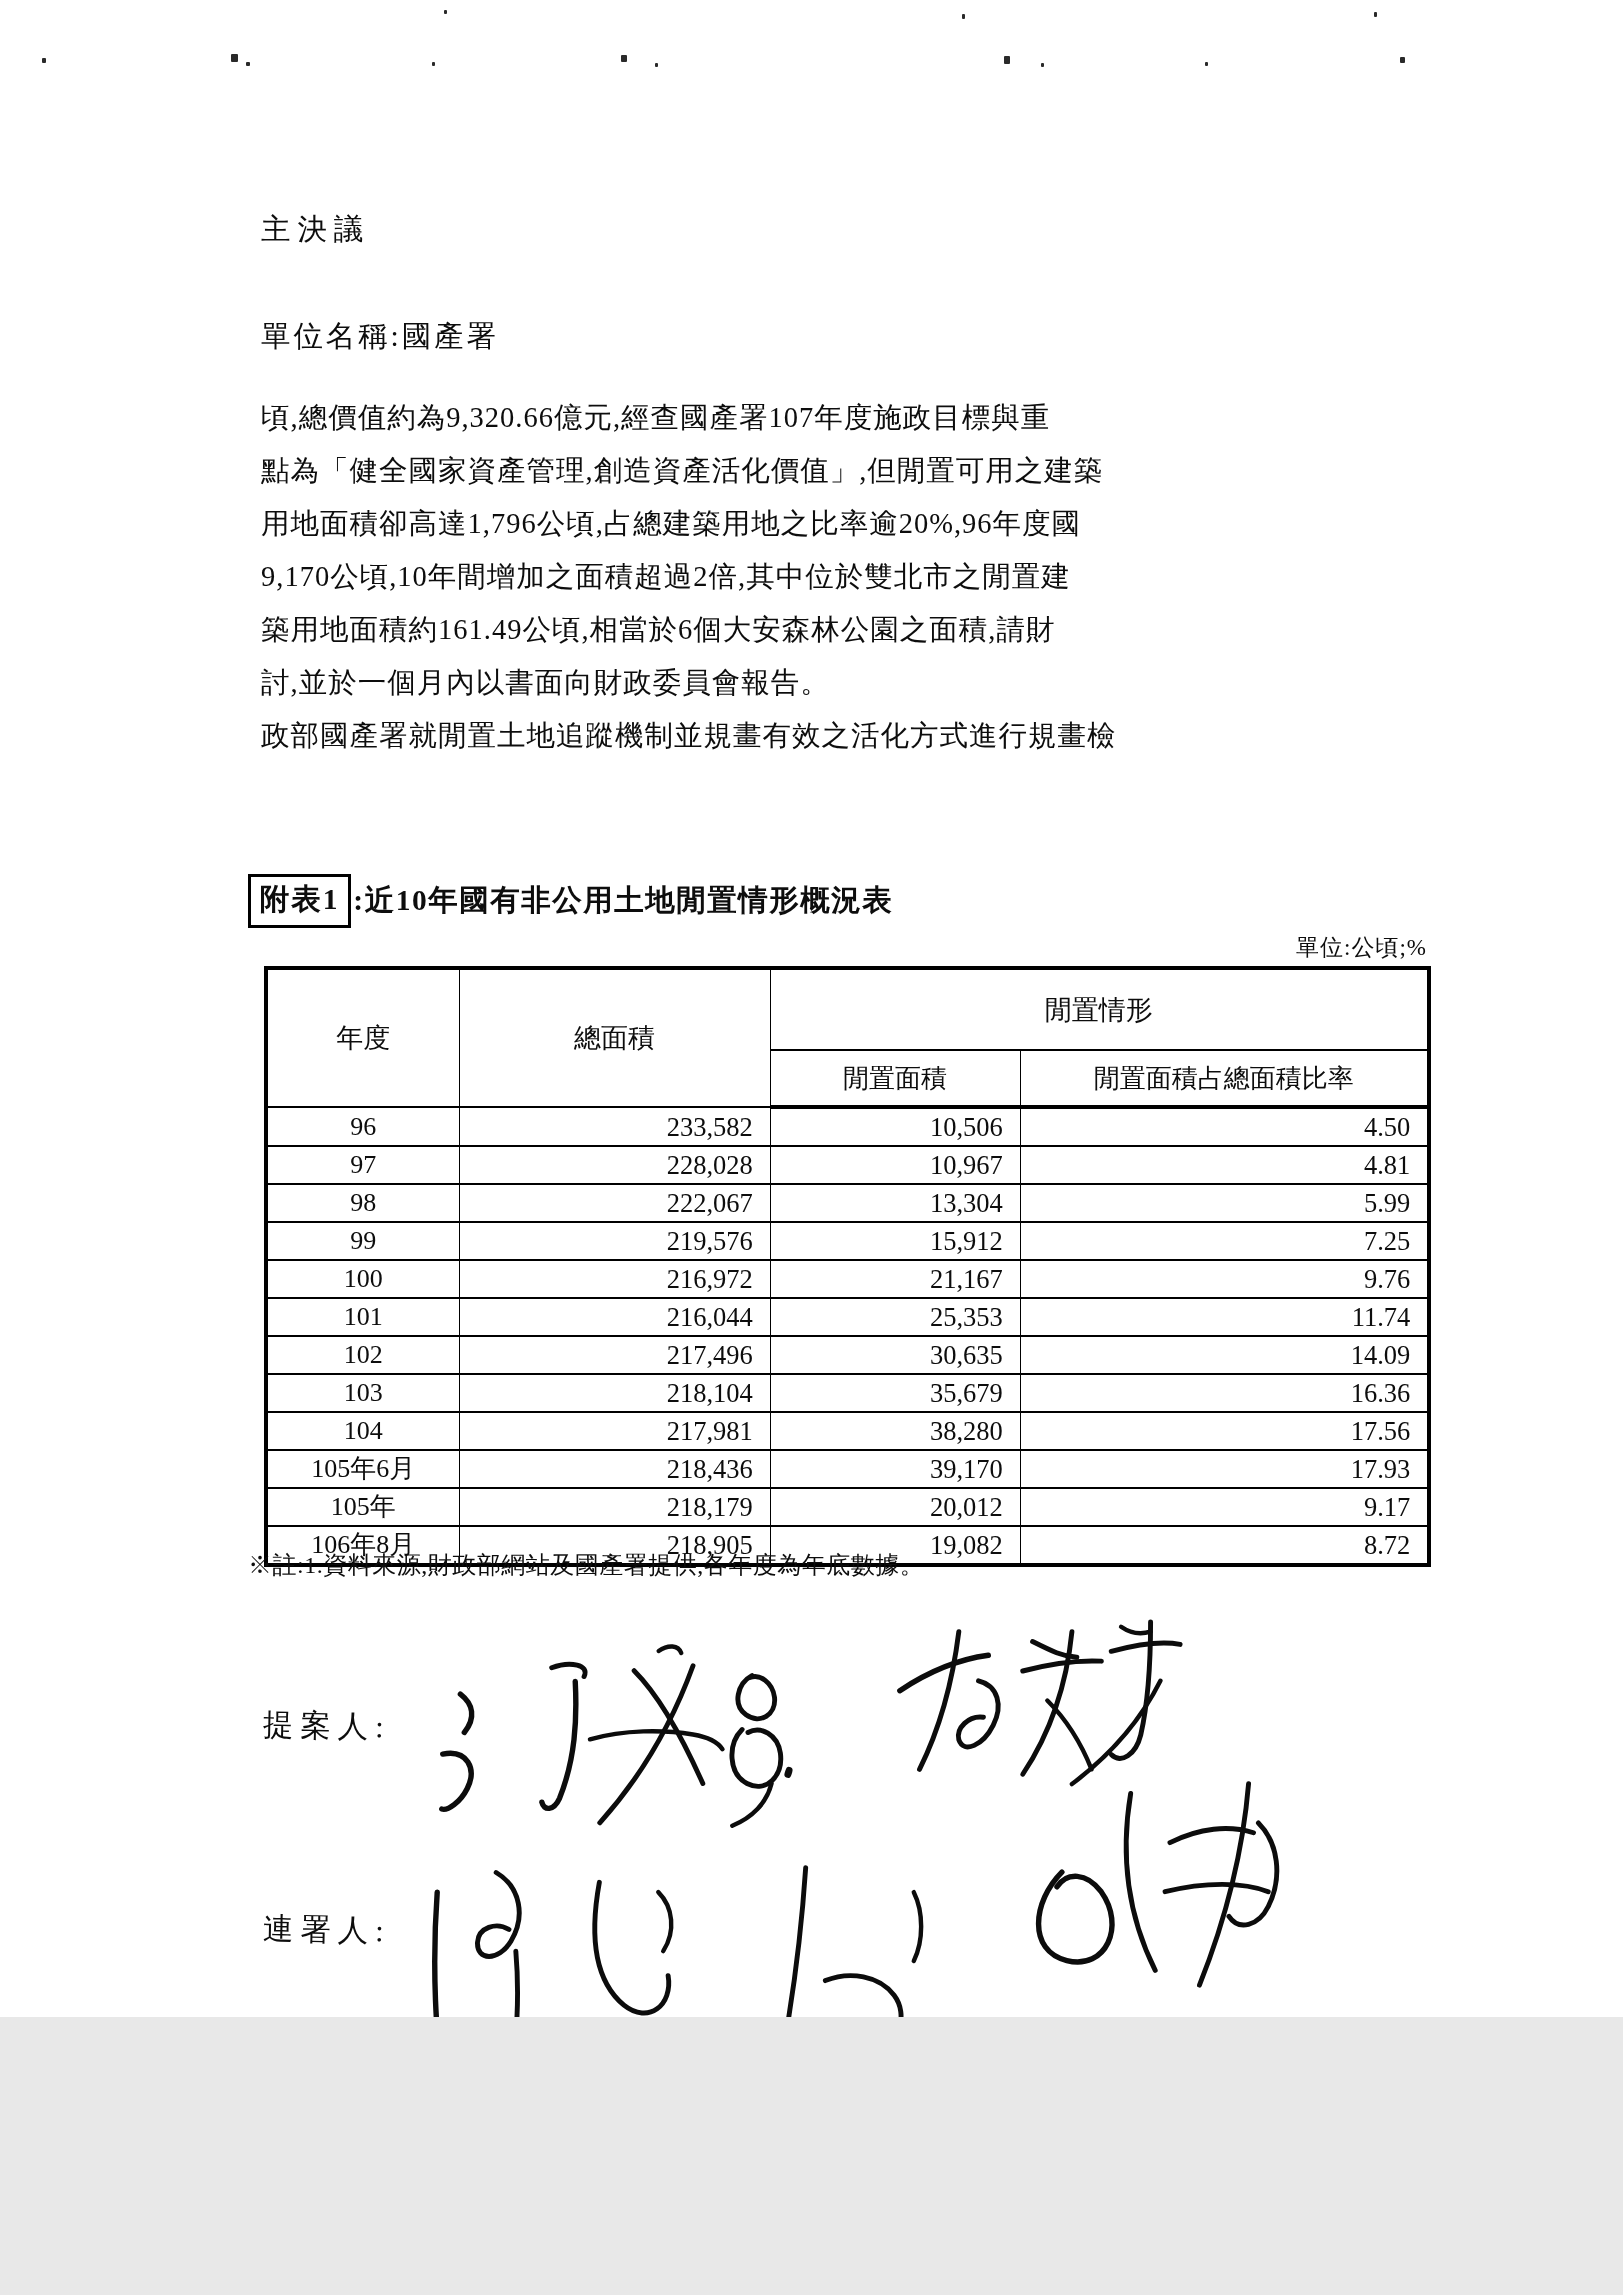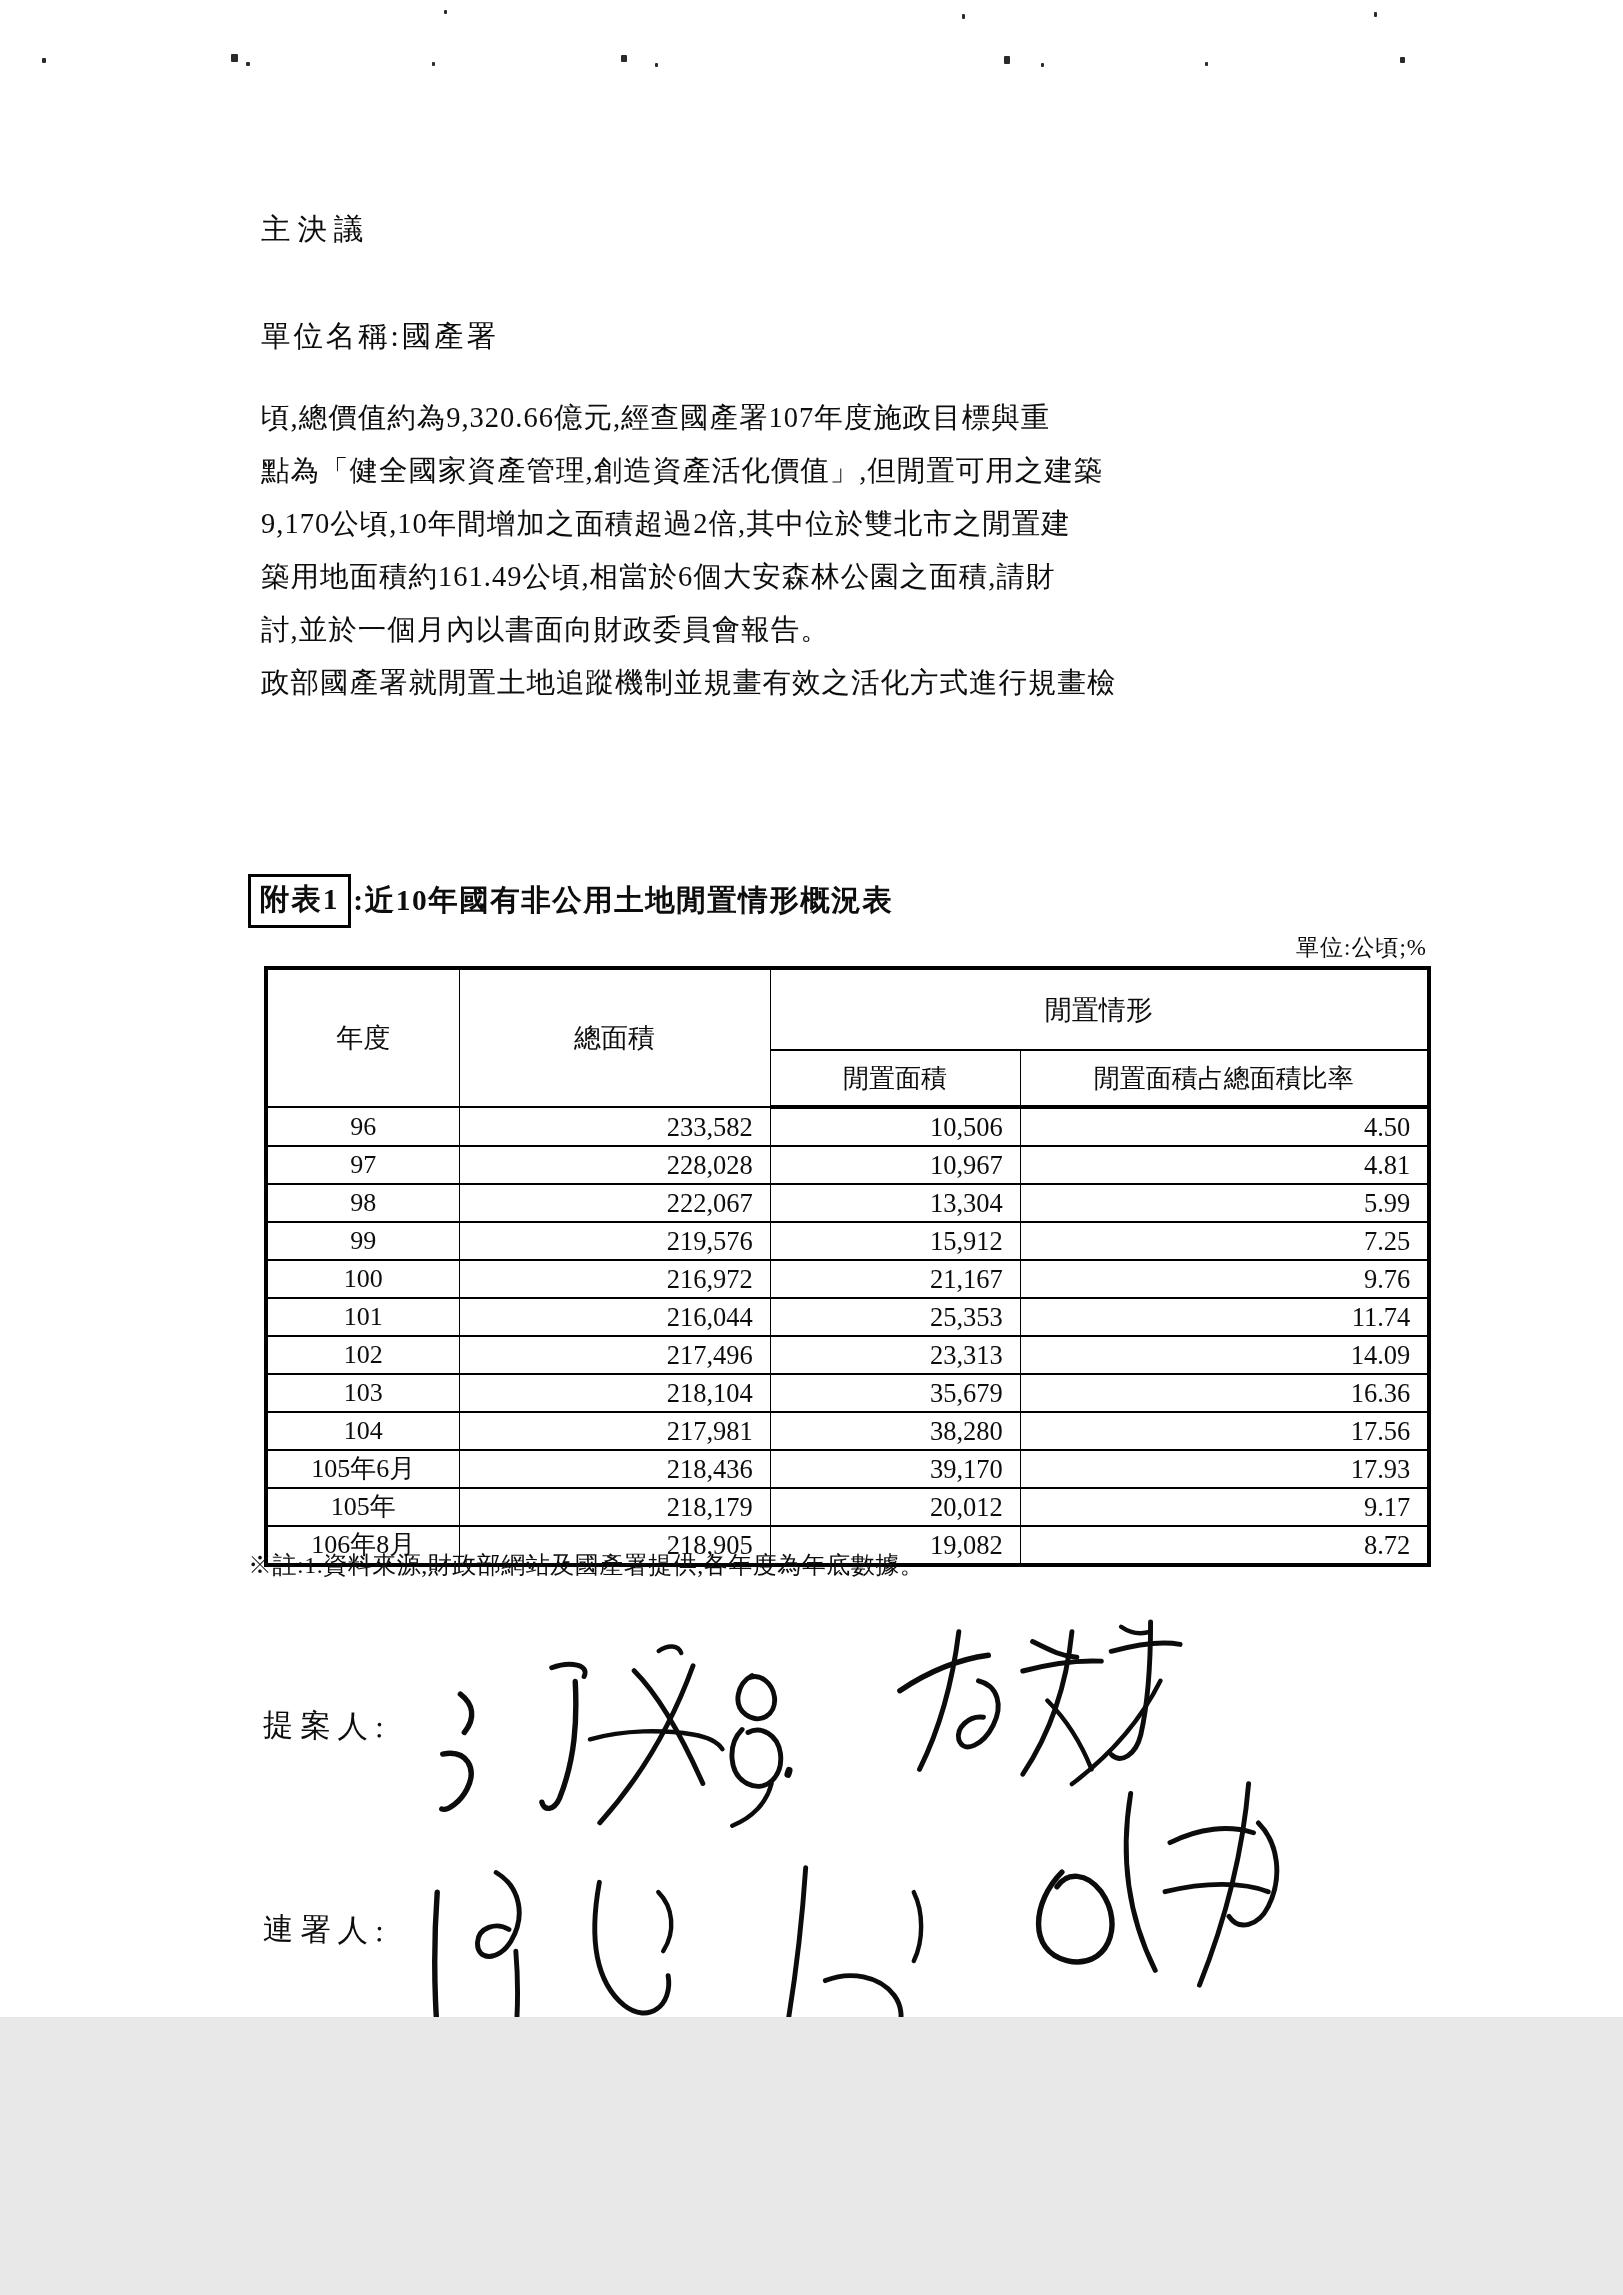--- a/index.html
+++ b/index.html
@@ -86,20 +86,21 @@
   <div class="doc-title">主決議</div>
   <div class="unit-line">單位名稱:國產署</div>
 
   <div class="paragraph">
 
 
       <div class="pline">頃,總價值約為9,320.66億元,經查國產署107年度施政目標與重</div>
 
       <div class="pline">點為「健全國家資產管理,創造資產活化價值」,但閒置可用之建築</div>
 
+      <div class="pline">用地面積卻高達1,796公頃,占總建築用地之比率逾20%,96年度國</div>
 
 
       <div class="pline">9,170公頃,10年間增加之面積超過2倍,其中位於雙北市之閒置建</div>
 
       <div class="pline">築用地面積約161.49公頃,相當於6個大安森林公園之面積,請財</div>
 
       <div class="pline">討,並於一個月內以書面向財政委員會報告。</div>
 
       <div class="pline">政部國產署就閒置土地追蹤機制並規畫有效之活化方式進行規畫檢</div>
     </div>
@@ -168,21 +169,21 @@
         <tr>
           <td class="cell-year">101</td>
           <td class="cell-num">216,044</td>
           <td class="cell-num">25,353</td>
           <td class="cell-num">11.74</td>
         </tr>
 
         <tr>
           <td class="cell-year">102</td>
           <td class="cell-num">217,496</td>
-          <td class="cell-num">23,313</td>
+          <td class="cell-num">30,635</td>
           <td class="cell-num">14.09</td>
         </tr>
 
         <tr>
           <td class="cell-year">103</td>
           <td class="cell-num">218,104</td>
           <td class="cell-num">35,679</td>
           <td class="cell-num">16.36</td>
         </tr>
 

